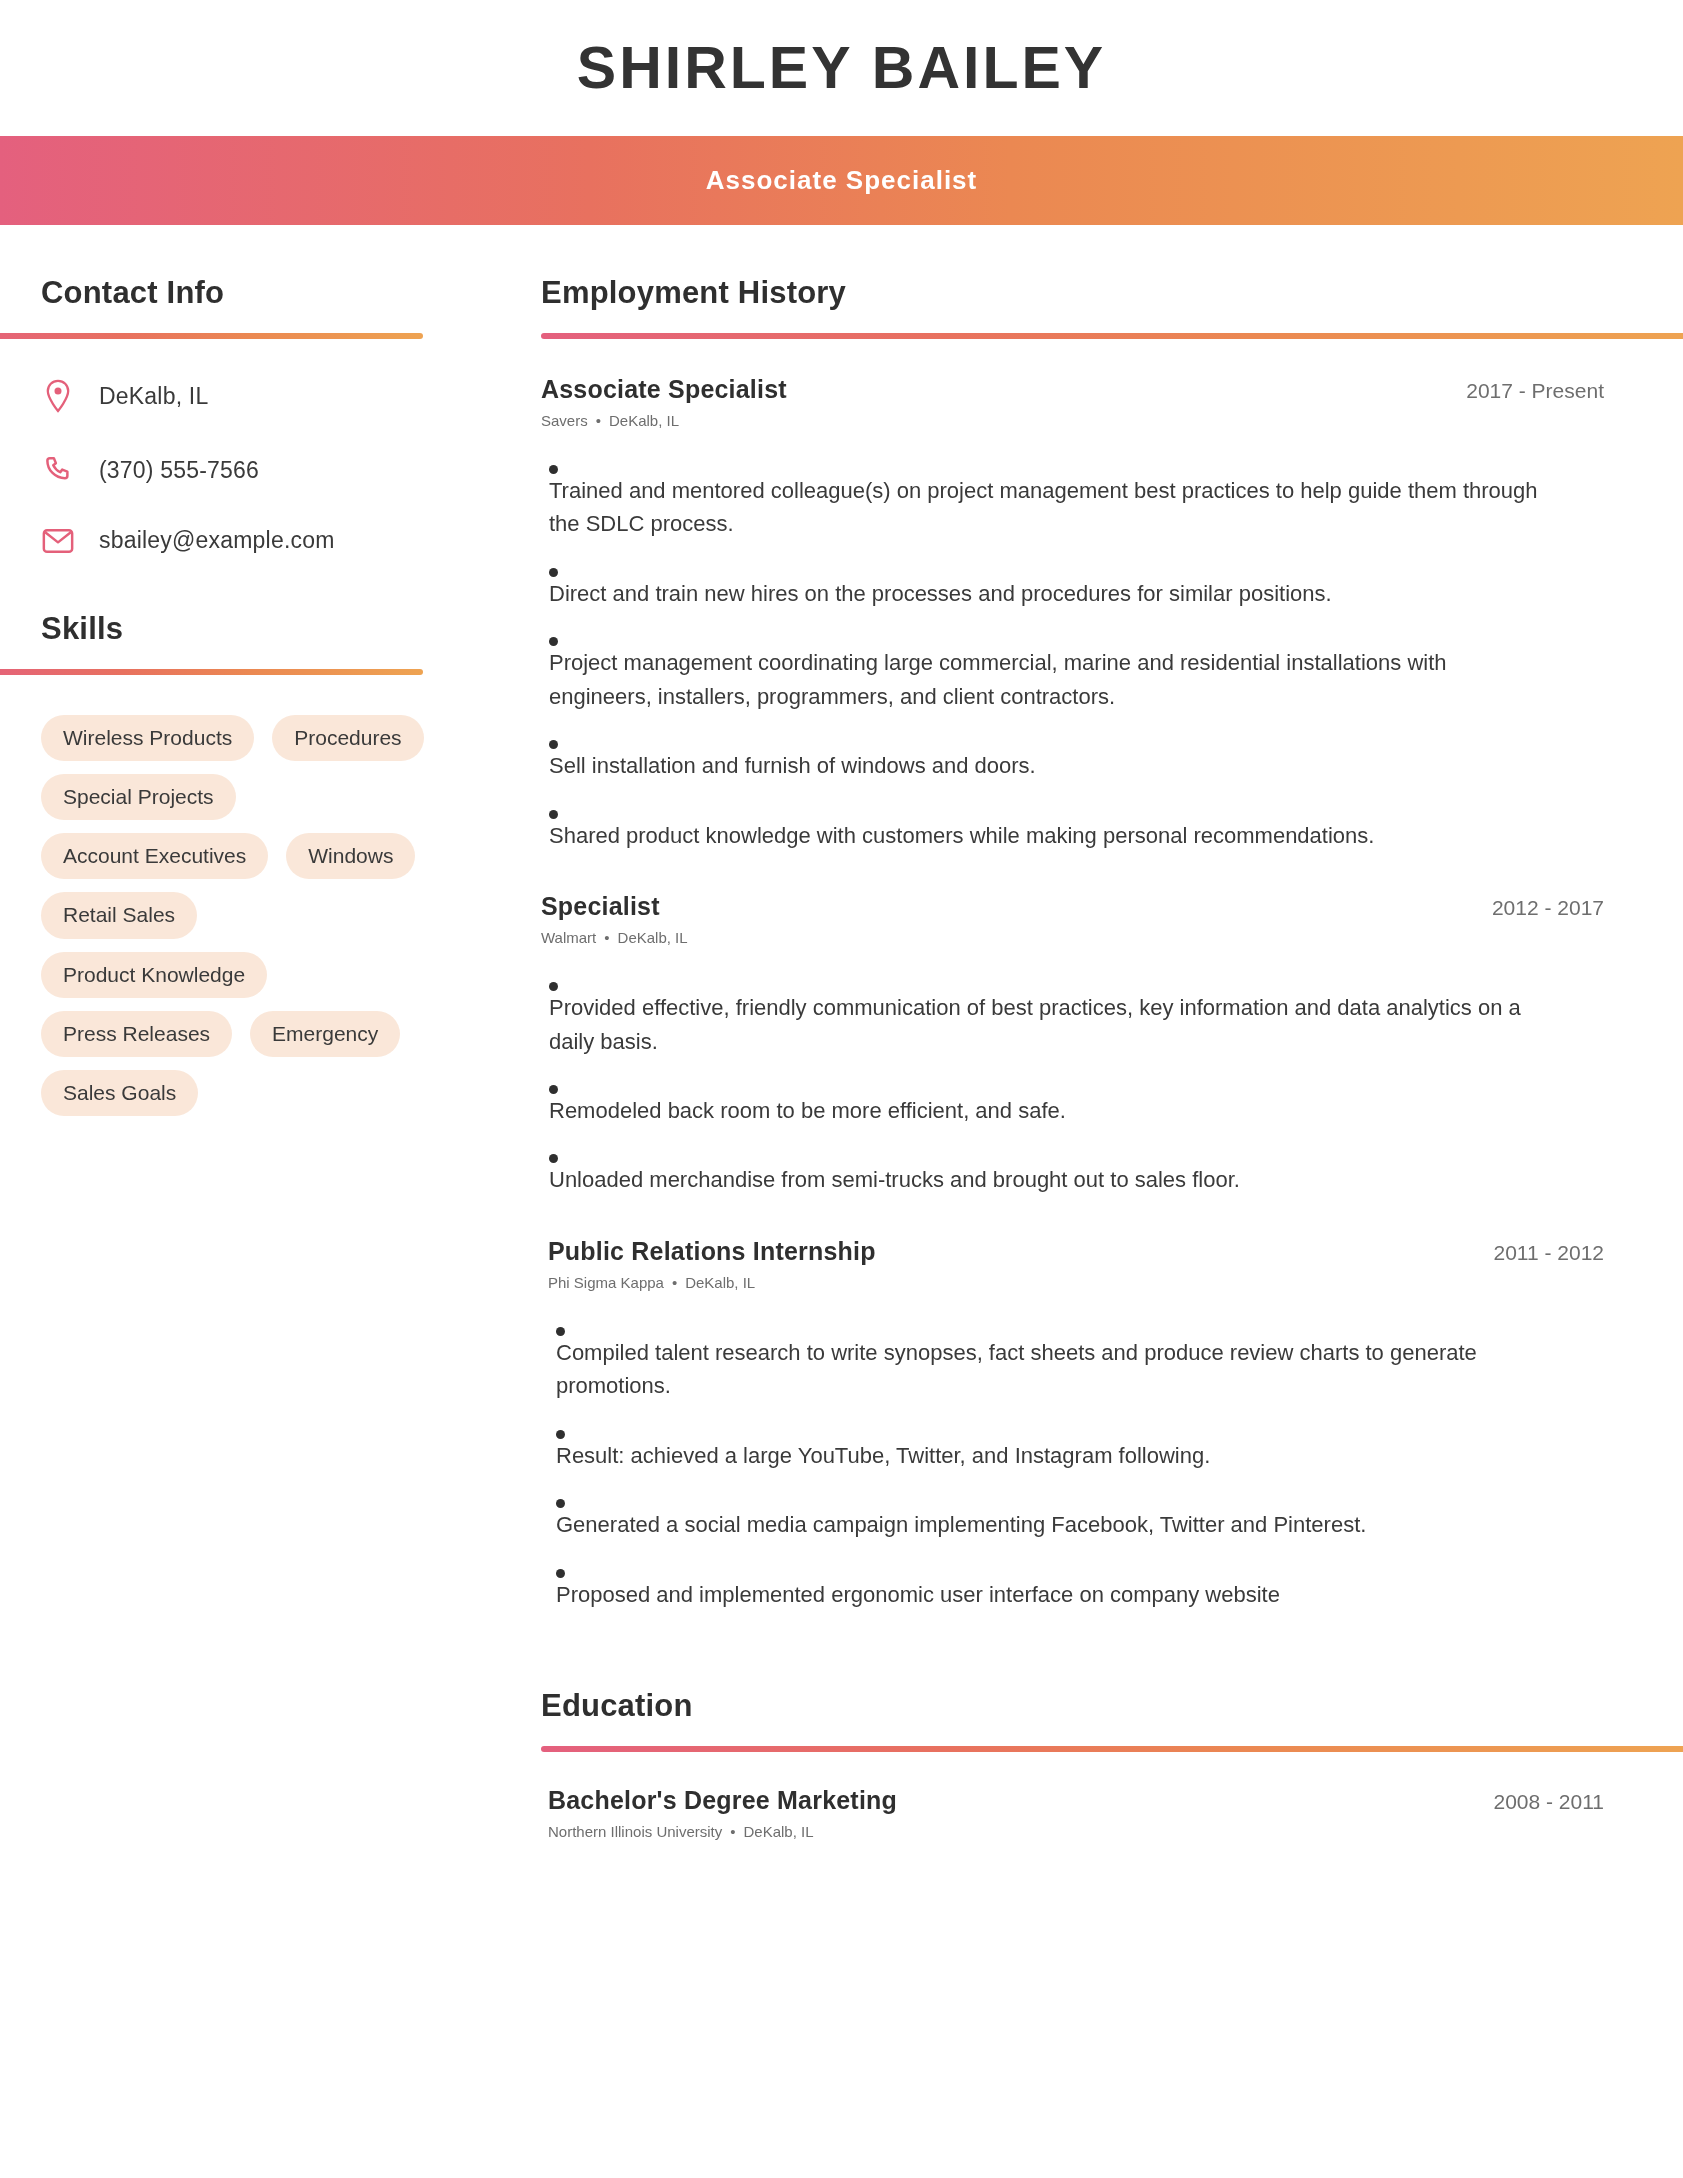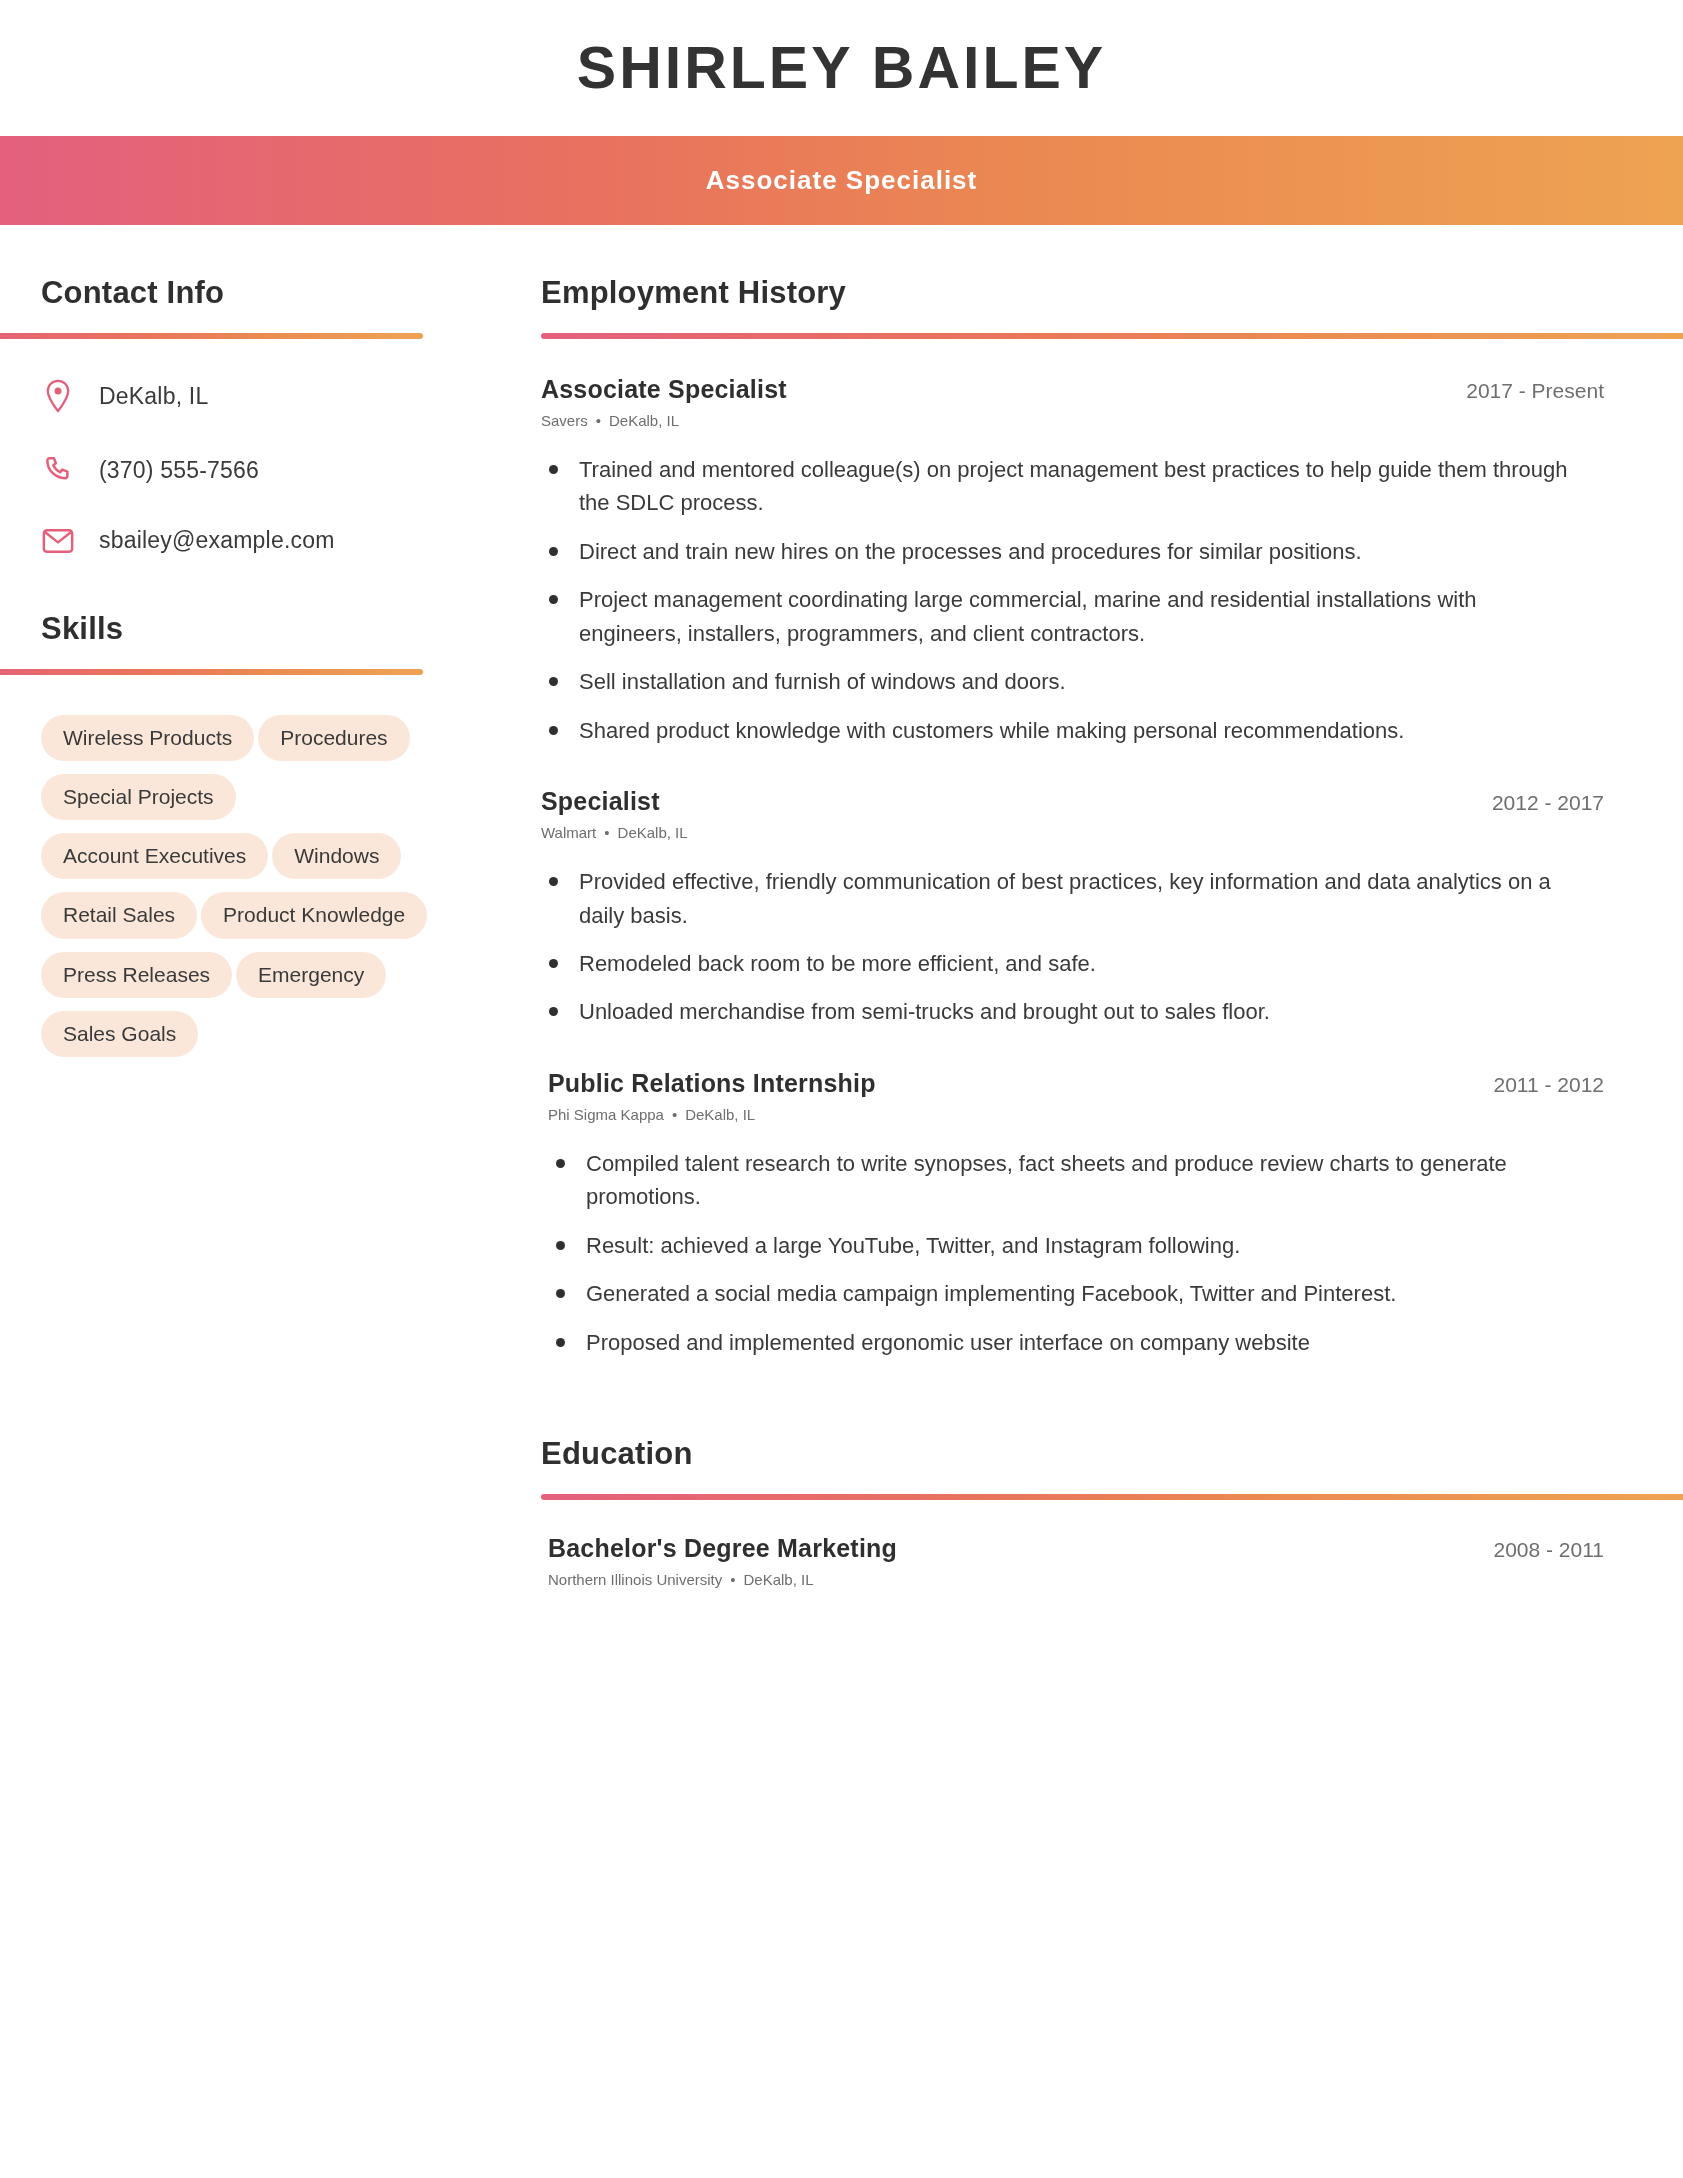--- a/index.html
+++ b/index.html
@@ -113,21 +113,21 @@
     color: #3a3a3a;
     letter-spacing: 0.2px;
   }
 
   
   .skills-block { margin-top: 57px; }
   .chips {
     margin-top: 40px;
     display: flex;
     flex-wrap: wrap;
-    gap: 13px 4px;
+    gap: 13px 18px;
     max-width: 396px;
   }
   .chip {
     background: #fae7d9;
     border-radius: 989px;
     padding: 11px 22px;
     font-size: 21px;
     color: #3a3a3a;
     white-space: nowrap;
     line-height: 1.15;
@@ -166,20 +166,21 @@
     padding: 0 8px;
     color: #6e6e6e;
   }
 
   .bullets { margin-top: 24px; }
   .bullet {
     display: flex;
     align-items: flex-start;
     margin-bottom: 15px;
     padding-left: 8px;
+    flex-direction: column;
   }
   .bullet:last-child { margin-bottom: 0; }
   .bullet .dot {
     flex: 0 0 auto;
     width: 9px;
     height: 9px;
     border-radius: 50%;
     background: #2f2f2f;
     margin-top: 12px;
     margin-right: 21px;

